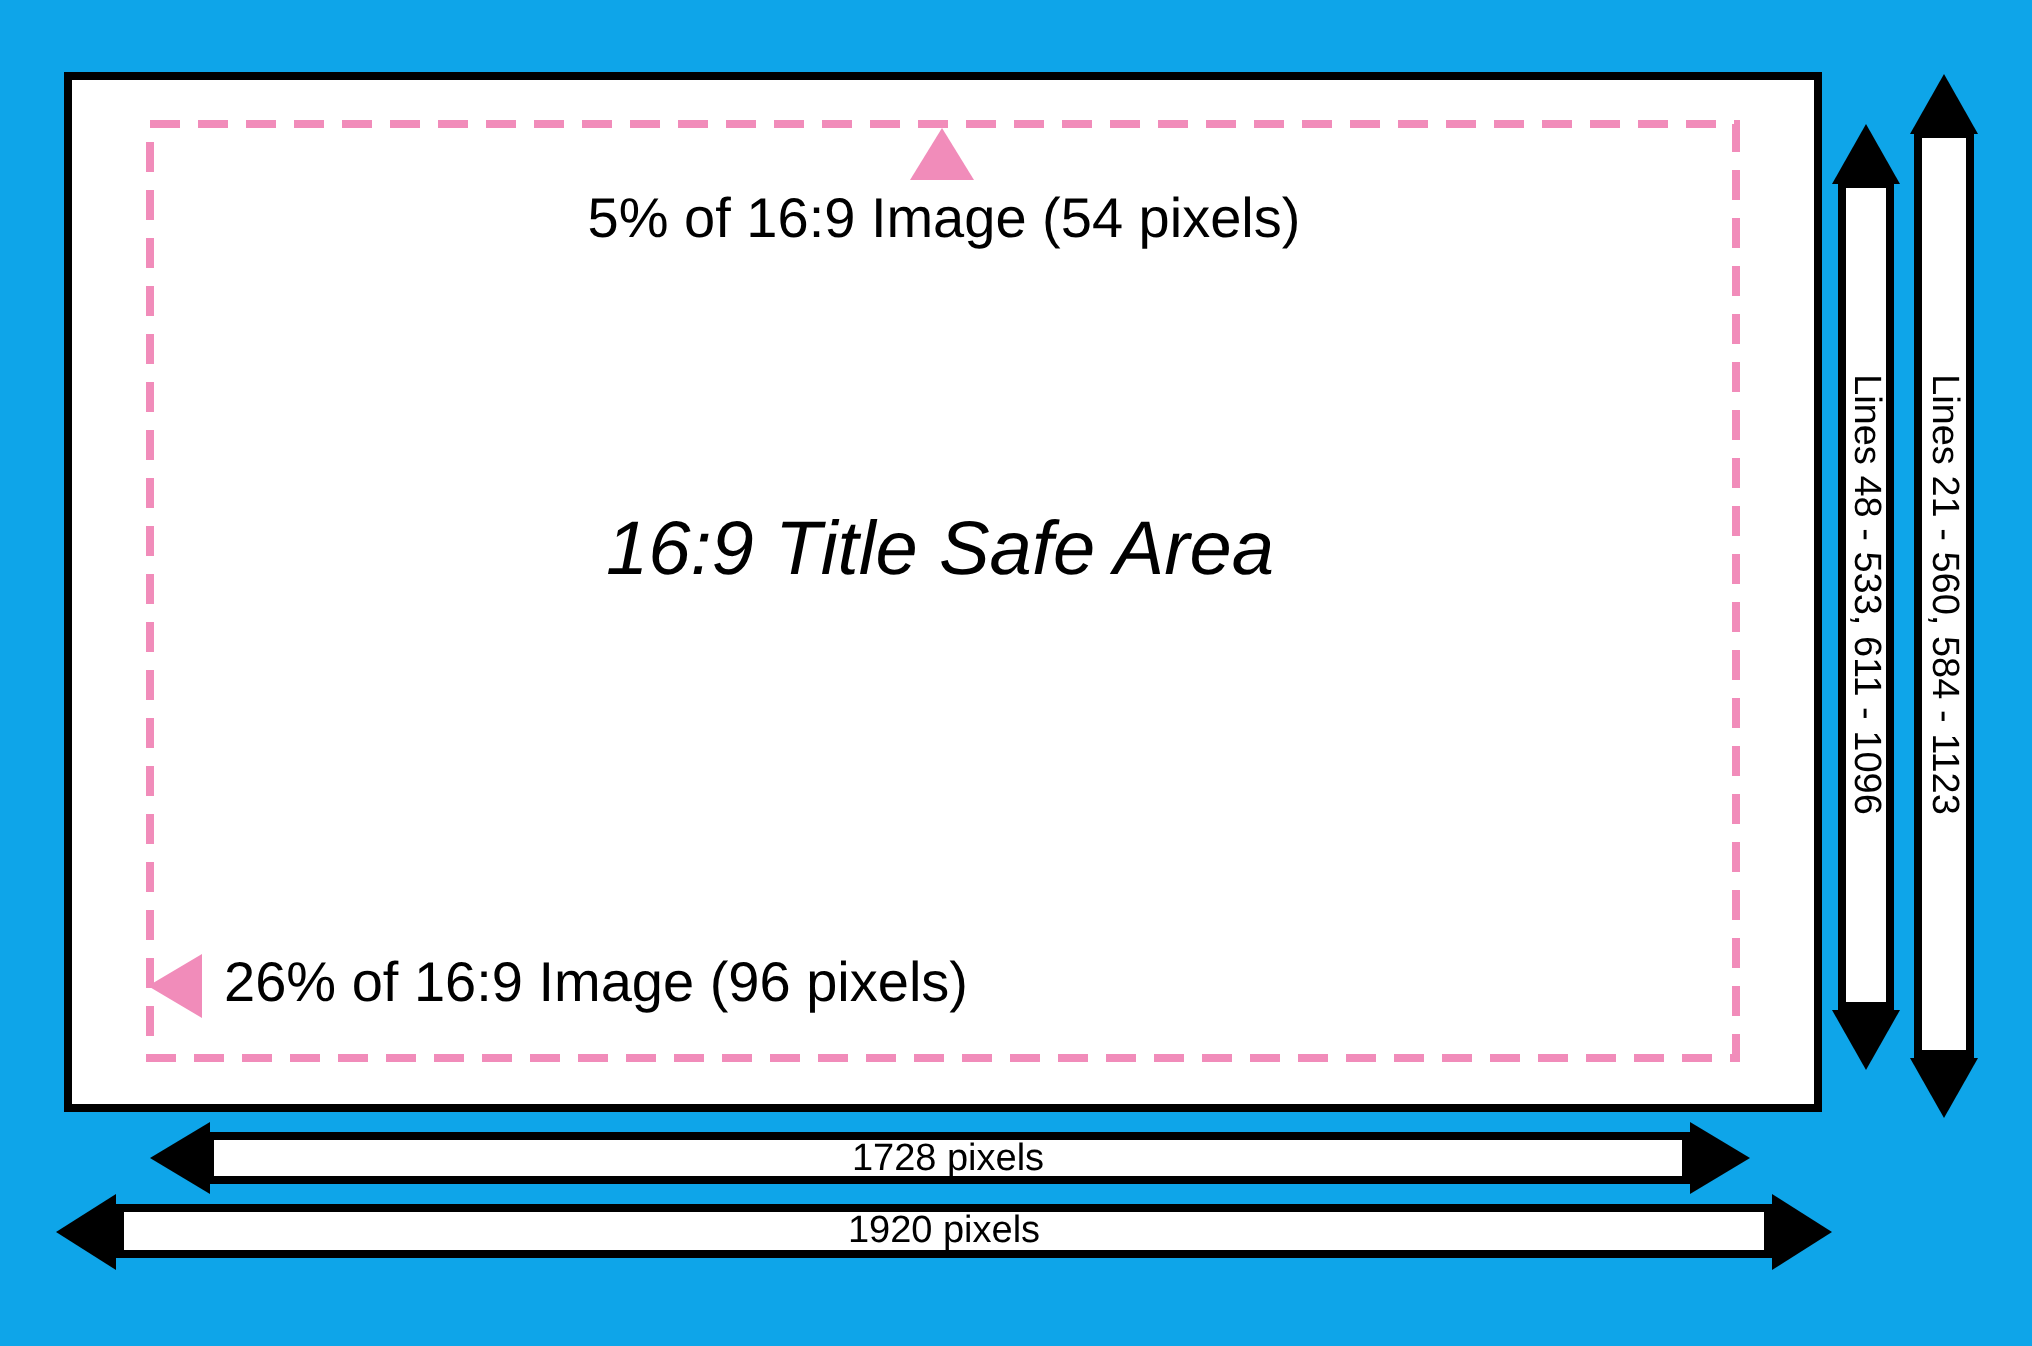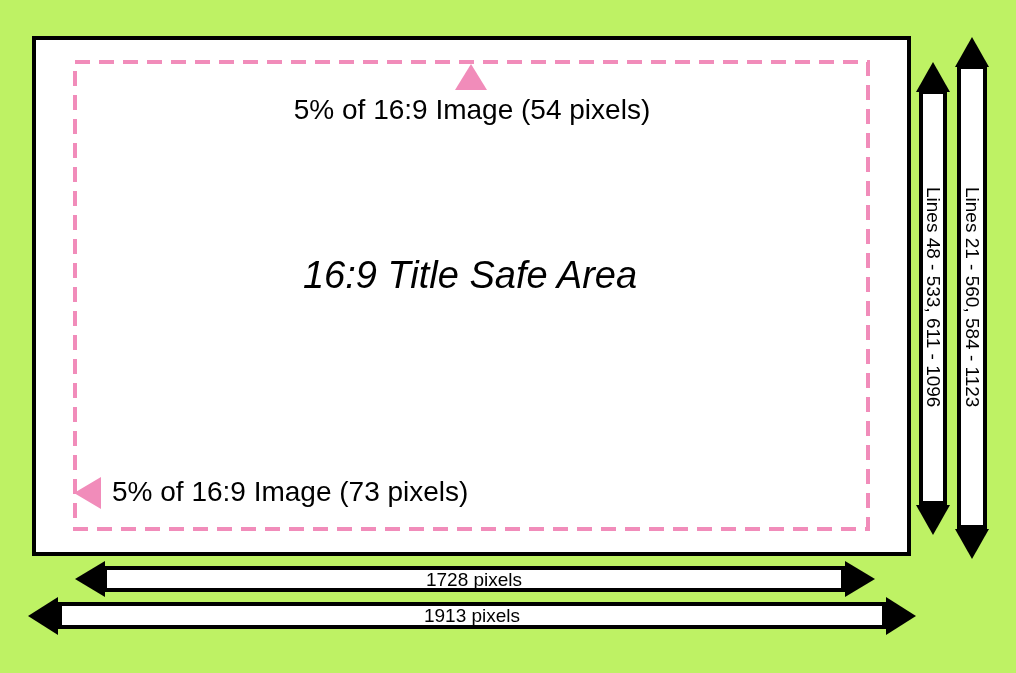--- a/index.html
+++ b/index.html
@@ -7,21 +7,21 @@
     --ink: #000000;
   }
   * { margin: 0; padding: 0; box-sizing: border-box; }
   html, body { background: #ffffff; }
   body { font-family: "Liberation Sans", "DejaVu Sans", sans-serif; color: #000; }
 
   .canvas {
     position: relative;
     width: 1016px;
     height: 673px;
-    background: #bef264;
+    background: #0ea5e9;
     overflow: hidden;
   }
 
   
   .frame {
     position: absolute;
     left: 32px; top: 36px;
     width: 879px; height: 520px;
     border: 4px solid var(--ink);
     background: #ffffff;
@@ -120,30 +120,30 @@
 
   <svg class="safe-rect" width="801" height="475" viewBox="0 0 801 475">
     <rect class="dash" x="4" y="4" width="793" height="467"></rect>
   </svg>
 
   <div class="tri tri-up"></div>
   <div class="tri tri-left"></div>
 
   <div class="label top-label">5% of 16:9 Image (54 pixels)</div>
   <div class="label title-label">16:9 Title Safe Area</div>
-  <div class="label left-label">5% of 16:9 Image (73 pixels)</div>
+  <div class="label left-label">26% of 16:9 Image (96 pixels)</div>
 
   <div class="hbar-body safe-width-body">
     <span class="hbar-label">1728 pixels</span>
   </div>
   <div class="ah ah-left safe-width-ah-left"></div>
   <div class="ah ah-right safe-width-ah-right"></div>
 
   <div class="hbar-body full-width-body">
-    <span class="hbar-label">1913 pixels</span>
+    <span class="hbar-label">1920 pixels</span>
   </div>
   <div class="ah ah-left full-width-ah-left"></div>
   <div class="ah ah-right full-width-ah-right"></div>
 
   <div class="vbar-body safe-lines-body">
     <span class="vbar-label">Lines 48 - 533, 611 - 1096</span>
   </div>
   <div class="ah ah-up safe-lines-ah-up"></div>
   <div class="ah ah-down safe-lines-ah-down"></div>
 

